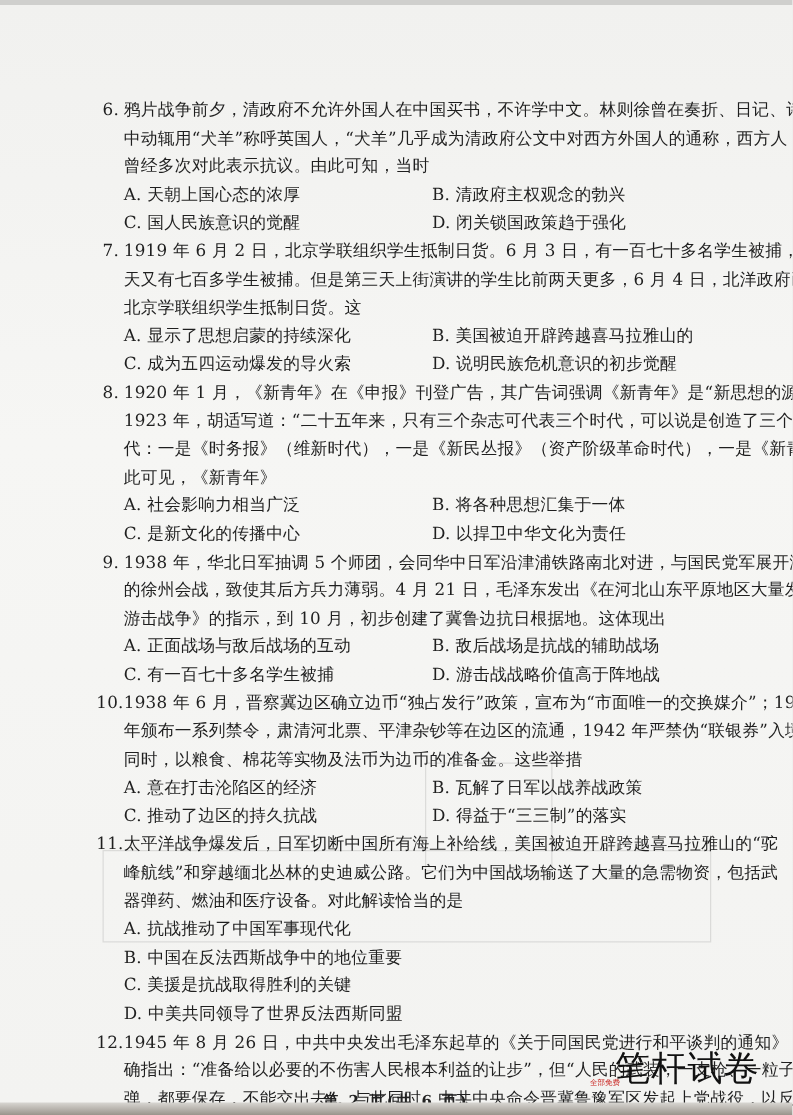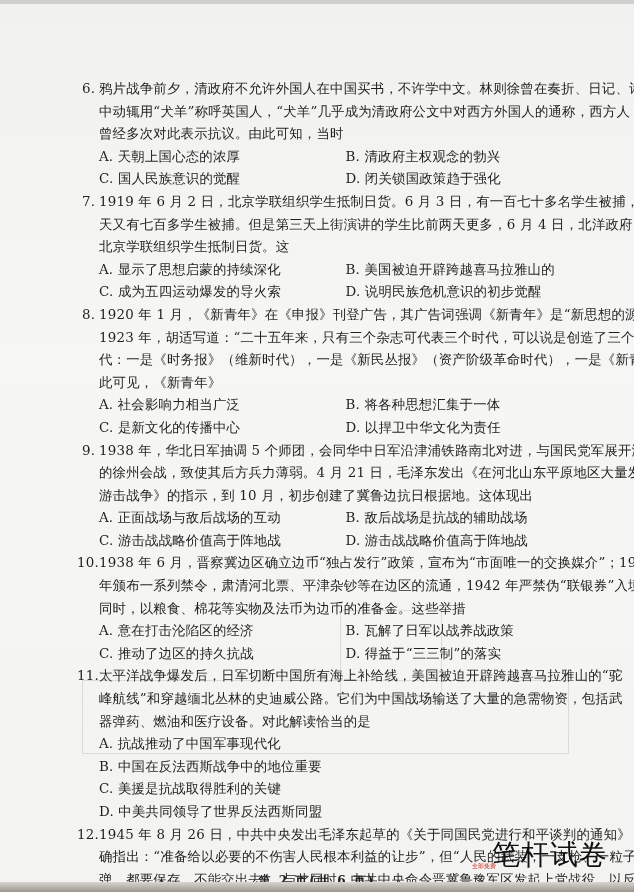--- a/index.html
+++ b/index.html
@@ -107,21 +107,21 @@
         <span class="qnum">9.</span>
         <span>1938 年，华北日军抽调 5 个师团，会同华中日军沿津浦铁路南北对进，与国民党军展开激烈</span>
       </div>
     <div class="line indent">的徐州会战，致使其后方兵力薄弱。4 月 21 日，毛泽东发出《在河北山东平原地区大量发展</div>
     <div class="line indent">游击战争》的指示，到 10 月，初步创建了冀鲁边抗日根据地。这体现出</div>
     <div class="line opts2">
         <span class="opt">A. 正面战场与敌后战场的互动</span>
         <span class="opt">B. 敌后战场是抗战的辅助战场</span>
       </div>
     <div class="line opts2">
-        <span class="opt">C. 游击战战略价值高于阵地战</span>
+        <span class="opt">C. 有一百七十多名学生被捕</span>
         <span class="opt">D. 游击战战略价值高于阵地战</span>
       </div>
   </div>
 
   <div class="q">
     <div class="line stem-first">
         <span class="qnum wide">10.</span>
         <span>1938 年 6 月，晋察冀边区确立边币“独占发行”政策，宣布为“市面唯一的交换媒介”；1939</span>
       </div>
     <div class="line indent">年颁布一系列禁令，肃清河北票、平津杂钞等在边区的流通，1942 年严禁伪“联银券”入境；</div>

